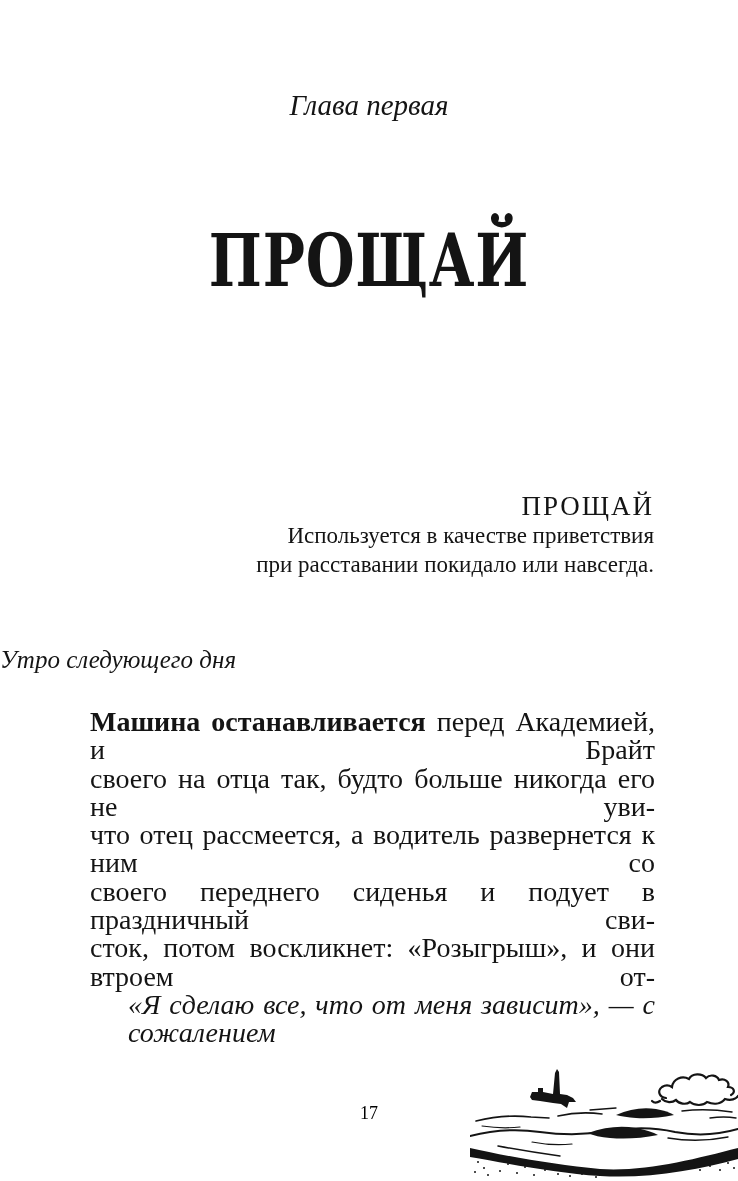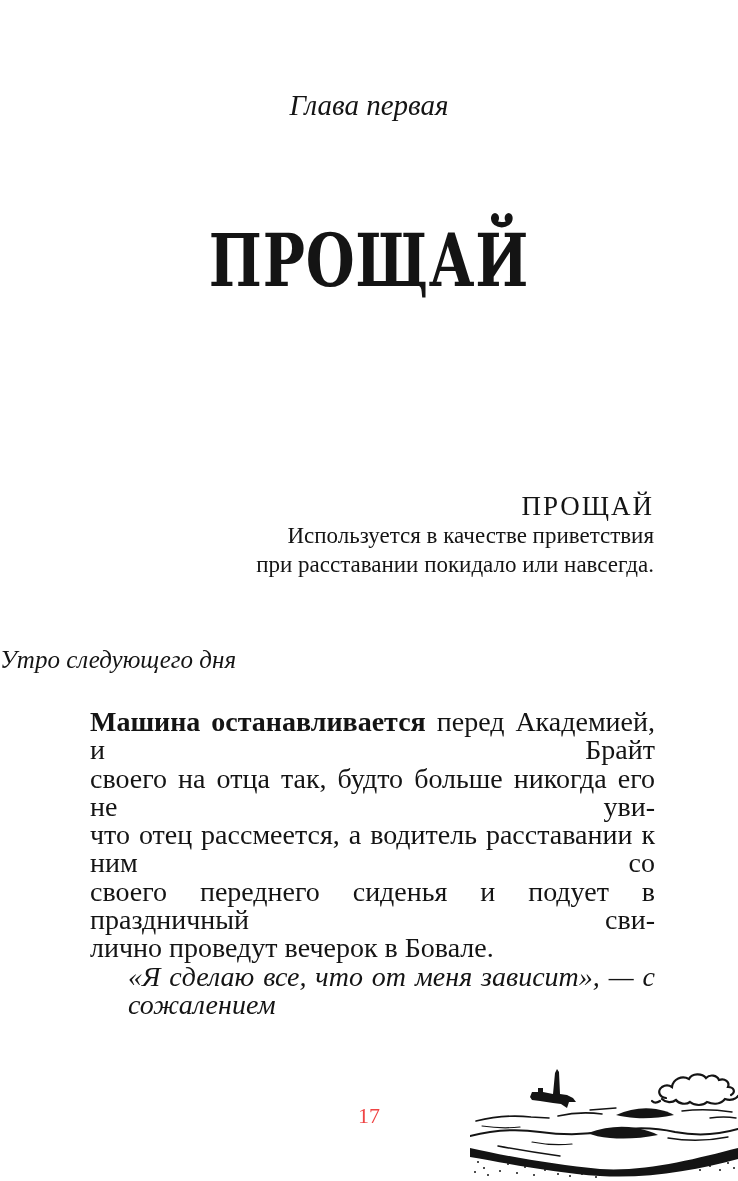--- a/index.html
+++ b/index.html
@@ -61,22 +61,22 @@
     }
     .line { text-align: left; }
     .line.justify { text-align: justify; text-align-last: justify; }
     .line.indent { padding-left: 38px; }
     .line.italic { font-style: italic; }
     .bold { font-weight: bold; }
     .page-number {
       position: absolute;
       top: 1103px; left: 0; width: 100%;
       text-align: center;
-      font-size: 22px;
-      color: #ef4444;
+      font-size: 18px;
+      color: #000000;
     }
     .illustration {
       position: absolute;
       right: 0; bottom: 3px;
       width: 268px; height: 120px;
     }
   </style>
 </head>
 <body>
 
@@ -90,23 +90,23 @@
     <div class="epigraph-term">ПРОЩАЙ</div>
     <div class="epigraph-def">Используется в качестве приветствия</div>
     <div class="epigraph-def">при расставании покидало или навсегда.</div>
   </div>
 
   <div class="scene-heading">Утро следующего дня</div>
 
   <div class="body-text">
     <div class="line justify"><span class="bold">Машина останавливается</span><span> перед Академией, и Брайт</span></div>
     <div class="line justify">своего на отца так, будто больше никогда его не уви-</div>
-    <div class="line justify">что отец рассмеется, а водитель расставании к ним со</div>
+    <div class="line justify">что отец рассмеется, а водитель развернется к ним со</div>
     <div class="line justify">своего переднего сиденья и подует в праздничный сви-</div>
-    <div class="line">лично проведут вечерок в Бовале.</div>
+    <div class="line justify">сток, потом воскликнет: «Розыгрыш», и они втроем от-</div>
     <div class="line indent italic justify">«Я сделаю все, что от меня зависит», — с сожалением</div>
   </div>
 
   <div class="page-number">17</div>
 
   <div class="illustration">
     <svg width="268" height="120" viewBox="0 0 268 120" xmlns="http://www.w3.org/2000/svg">
 
       <g>
         <path d="M60,39 L62,34 L68,34 L68,30 L73,30 L73,34 L78,35 L83,36 L85,15 L87,11 L89,14 L90,36 L97,37 L103,40 L106,44 L99,44 L97,50 L91,46 L83,45 L70,43 L62,42 Z" fill="#141414"></path>

